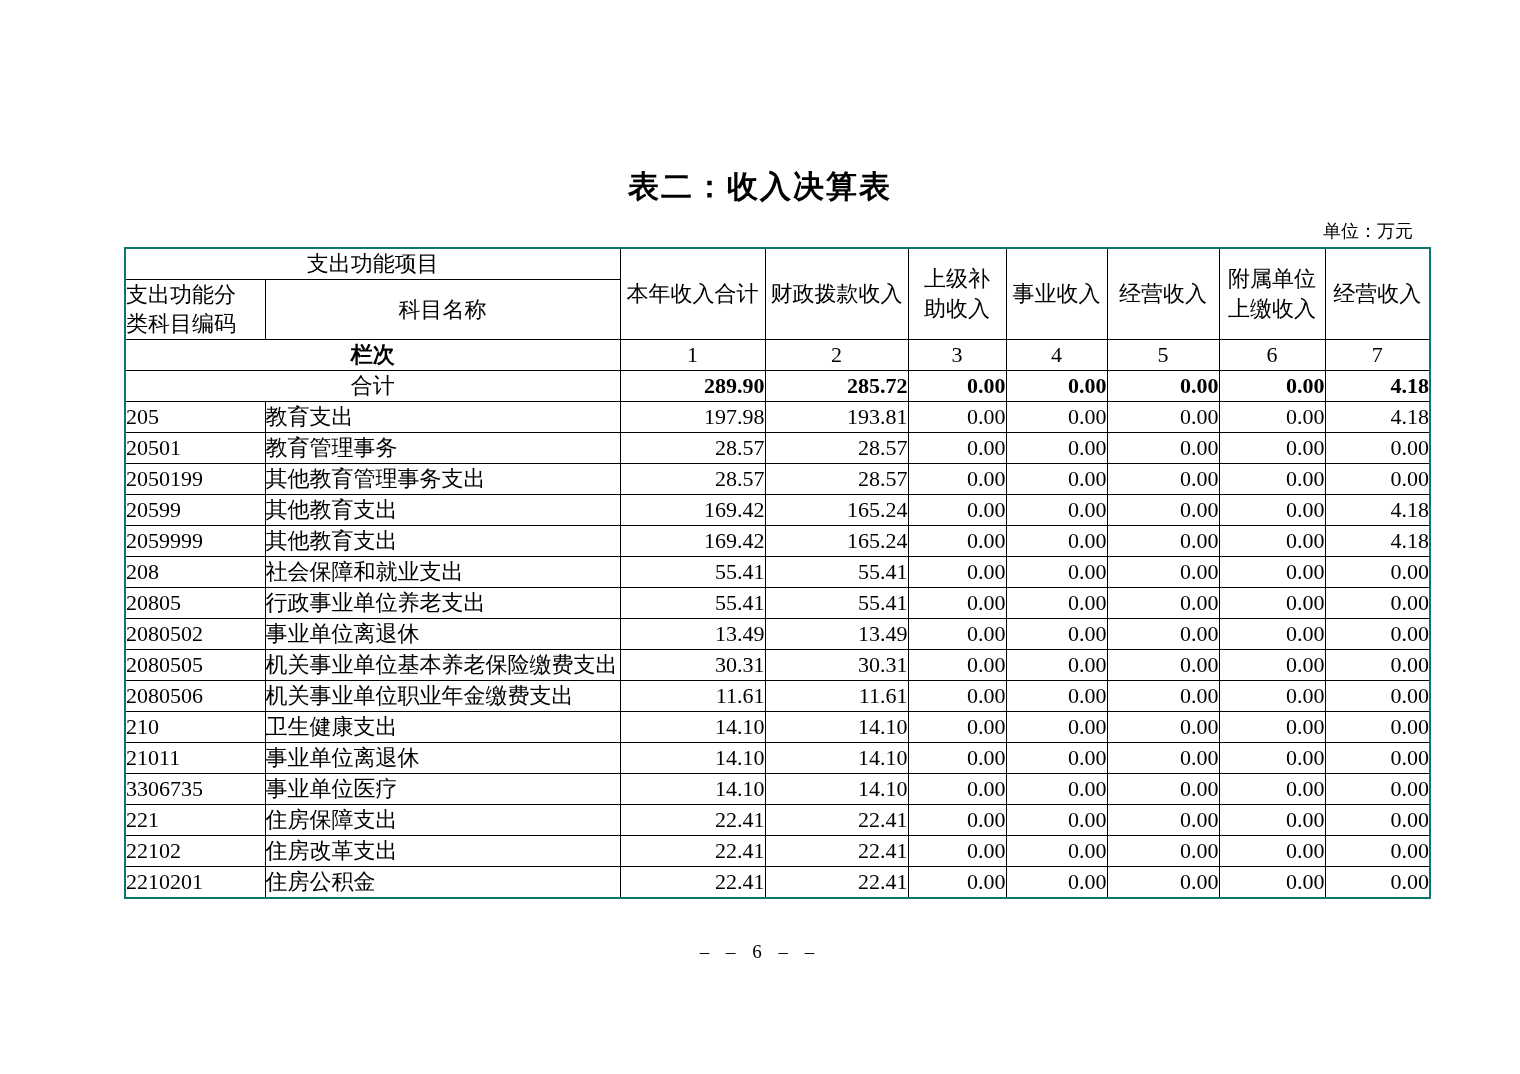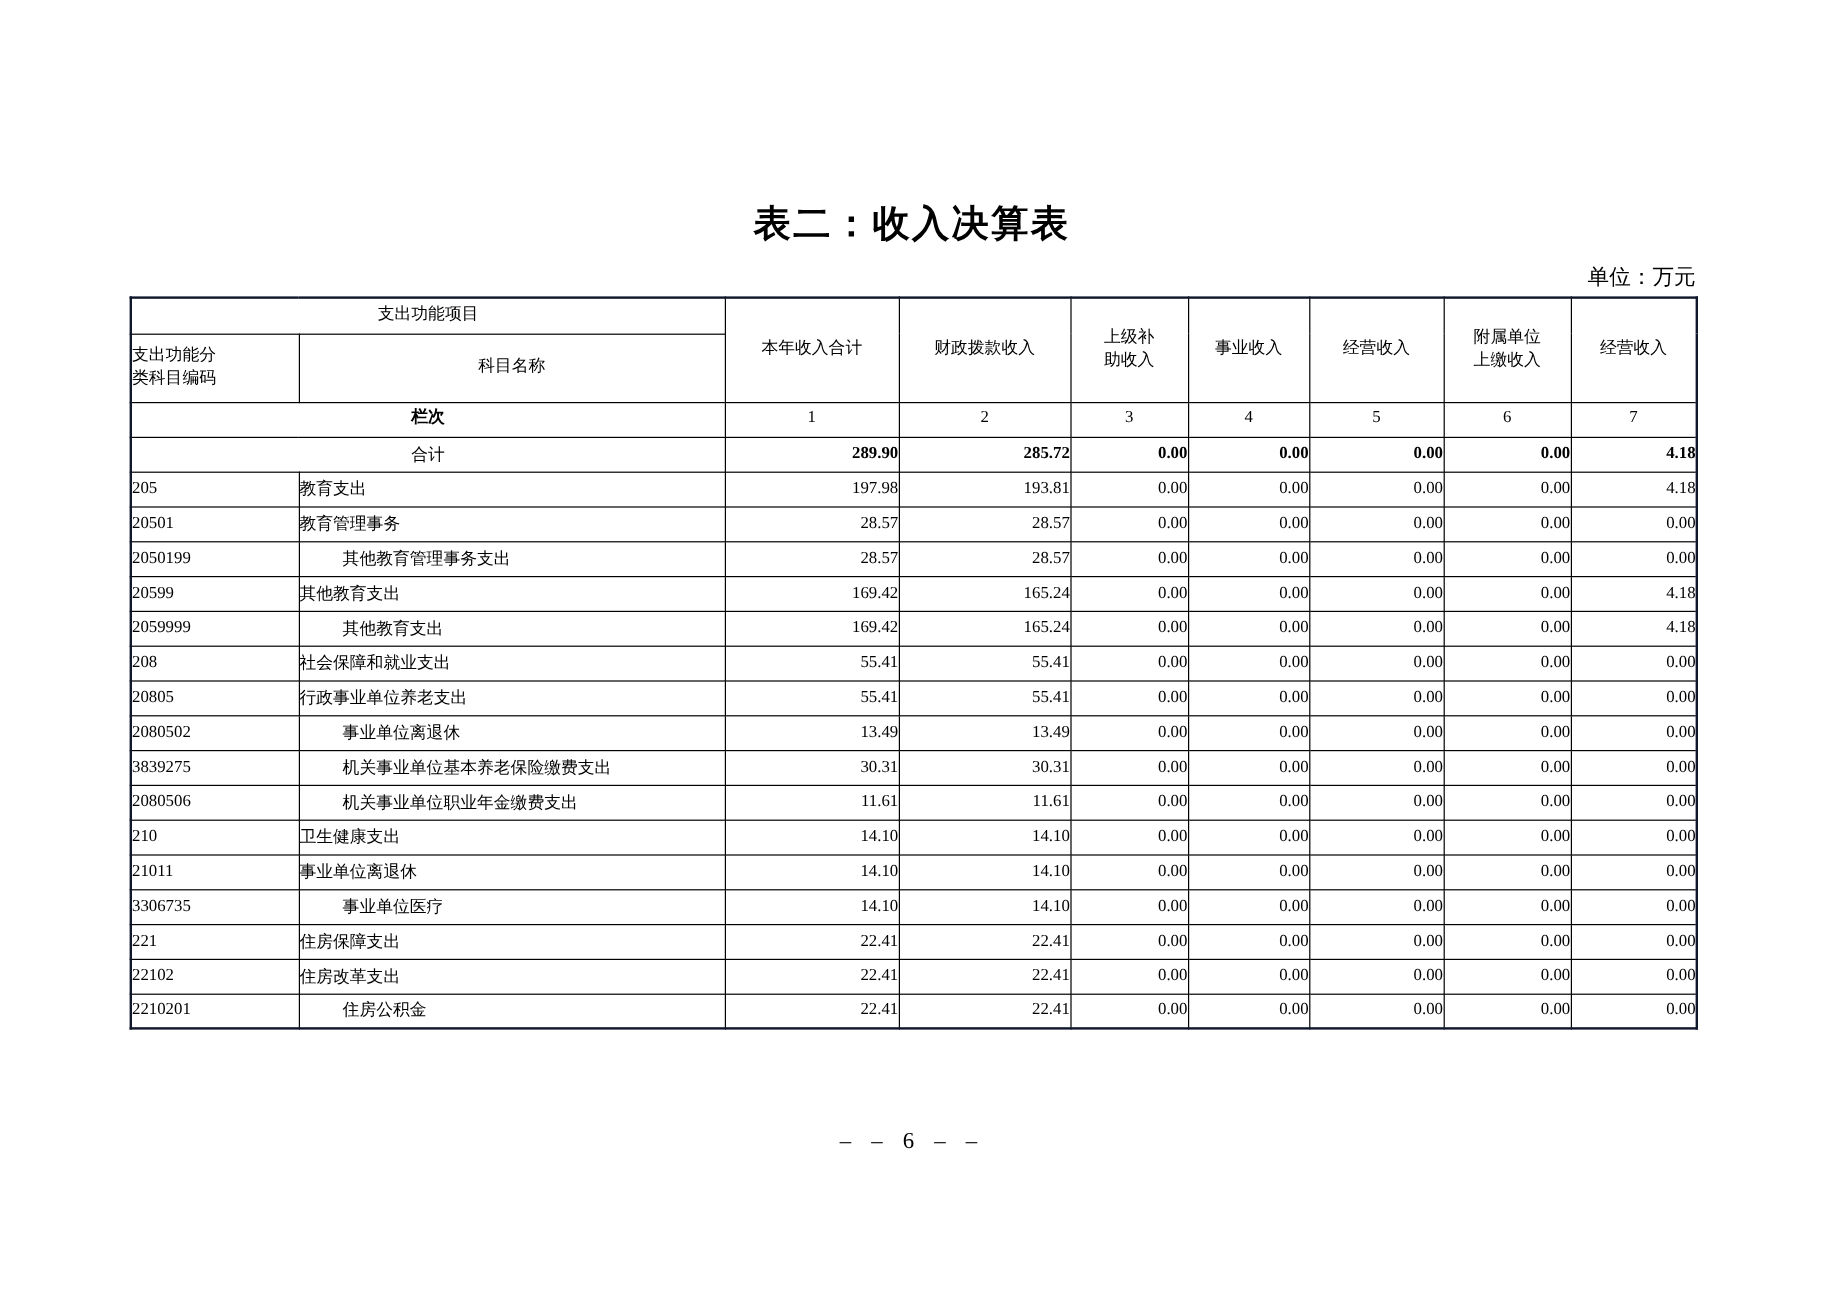--- a/index.html
+++ b/index.html
@@ -29,45 +29,45 @@
     position: absolute;
     top: 219px;
     left: 108px;
     width: 1305px;
     text-align: right;
     font-size: 18px;
   }
   table.income {
     position: absolute;
     top: 247px;
-    left: 108px;
+    left: 124px;
     width: 1305px;
     border-collapse: collapse;
     table-layout: fixed;
-    font-size: 14px;
-    border: 2px solid #0f172a;
+    font-size: 22px;
+    border: 2px solid #0f766e;
   }
   table.income th, table.income td {
     border: 1px solid #000;
     padding: 0;
     font-weight: normal;
     vertical-align: middle;
     overflow: hidden;
   }
   thead th { text-align: center; white-space: pre-line; line-height: 1.35; }
   tr.hdr-top th { height: 30px; }
   tr.hdr-sub th { height: 57px; }
   th.code-label { text-align: left; padding-left: 10px; }
   tr.index-row th { height: 29px; font-weight: normal; }
   tr.index-row th.index-label { font-weight: bold; }
   tbody tr { height: 29px; }
   td.merged-label { text-align: center; }
   td.code { text-align: left; padding-left: 10px; }
   td.name { text-align: left; padding-left: 12px; }
-  td.name.indent { padding-left: 36px; }
+  td.name.indent { }
   td.num { text-align: right; padding-right: 12px; }
   tr.total-row td.num { font-weight: bold; }
   .note {
     position: absolute;
     top: 866px;
     left: 122px;
     font-size: 17px;
   }
   .page-number {
     position: absolute;
@@ -222,21 +222,21 @@
     <td class="name indent">事业单位离退休</td>
     <td class="num">13.49</td>
     <td class="num">13.49</td>
     <td class="num">0.00</td>
     <td class="num">0.00</td>
     <td class="num">0.00</td>
     <td class="num">0.00</td>
     <td class="num">0.00</td>
   </tr>
         <tr>
-    <td class="code">3839275</td>
+    <td class="code">2080505</td>
     <td class="name indent">机关事业单位基本养老保险缴费支出</td>
     <td class="num">30.31</td>
     <td class="num">30.31</td>
     <td class="num">0.00</td>
     <td class="num">0.00</td>
     <td class="num">0.00</td>
     <td class="num">0.00</td>
     <td class="num">0.00</td>
   </tr>
         <tr>

